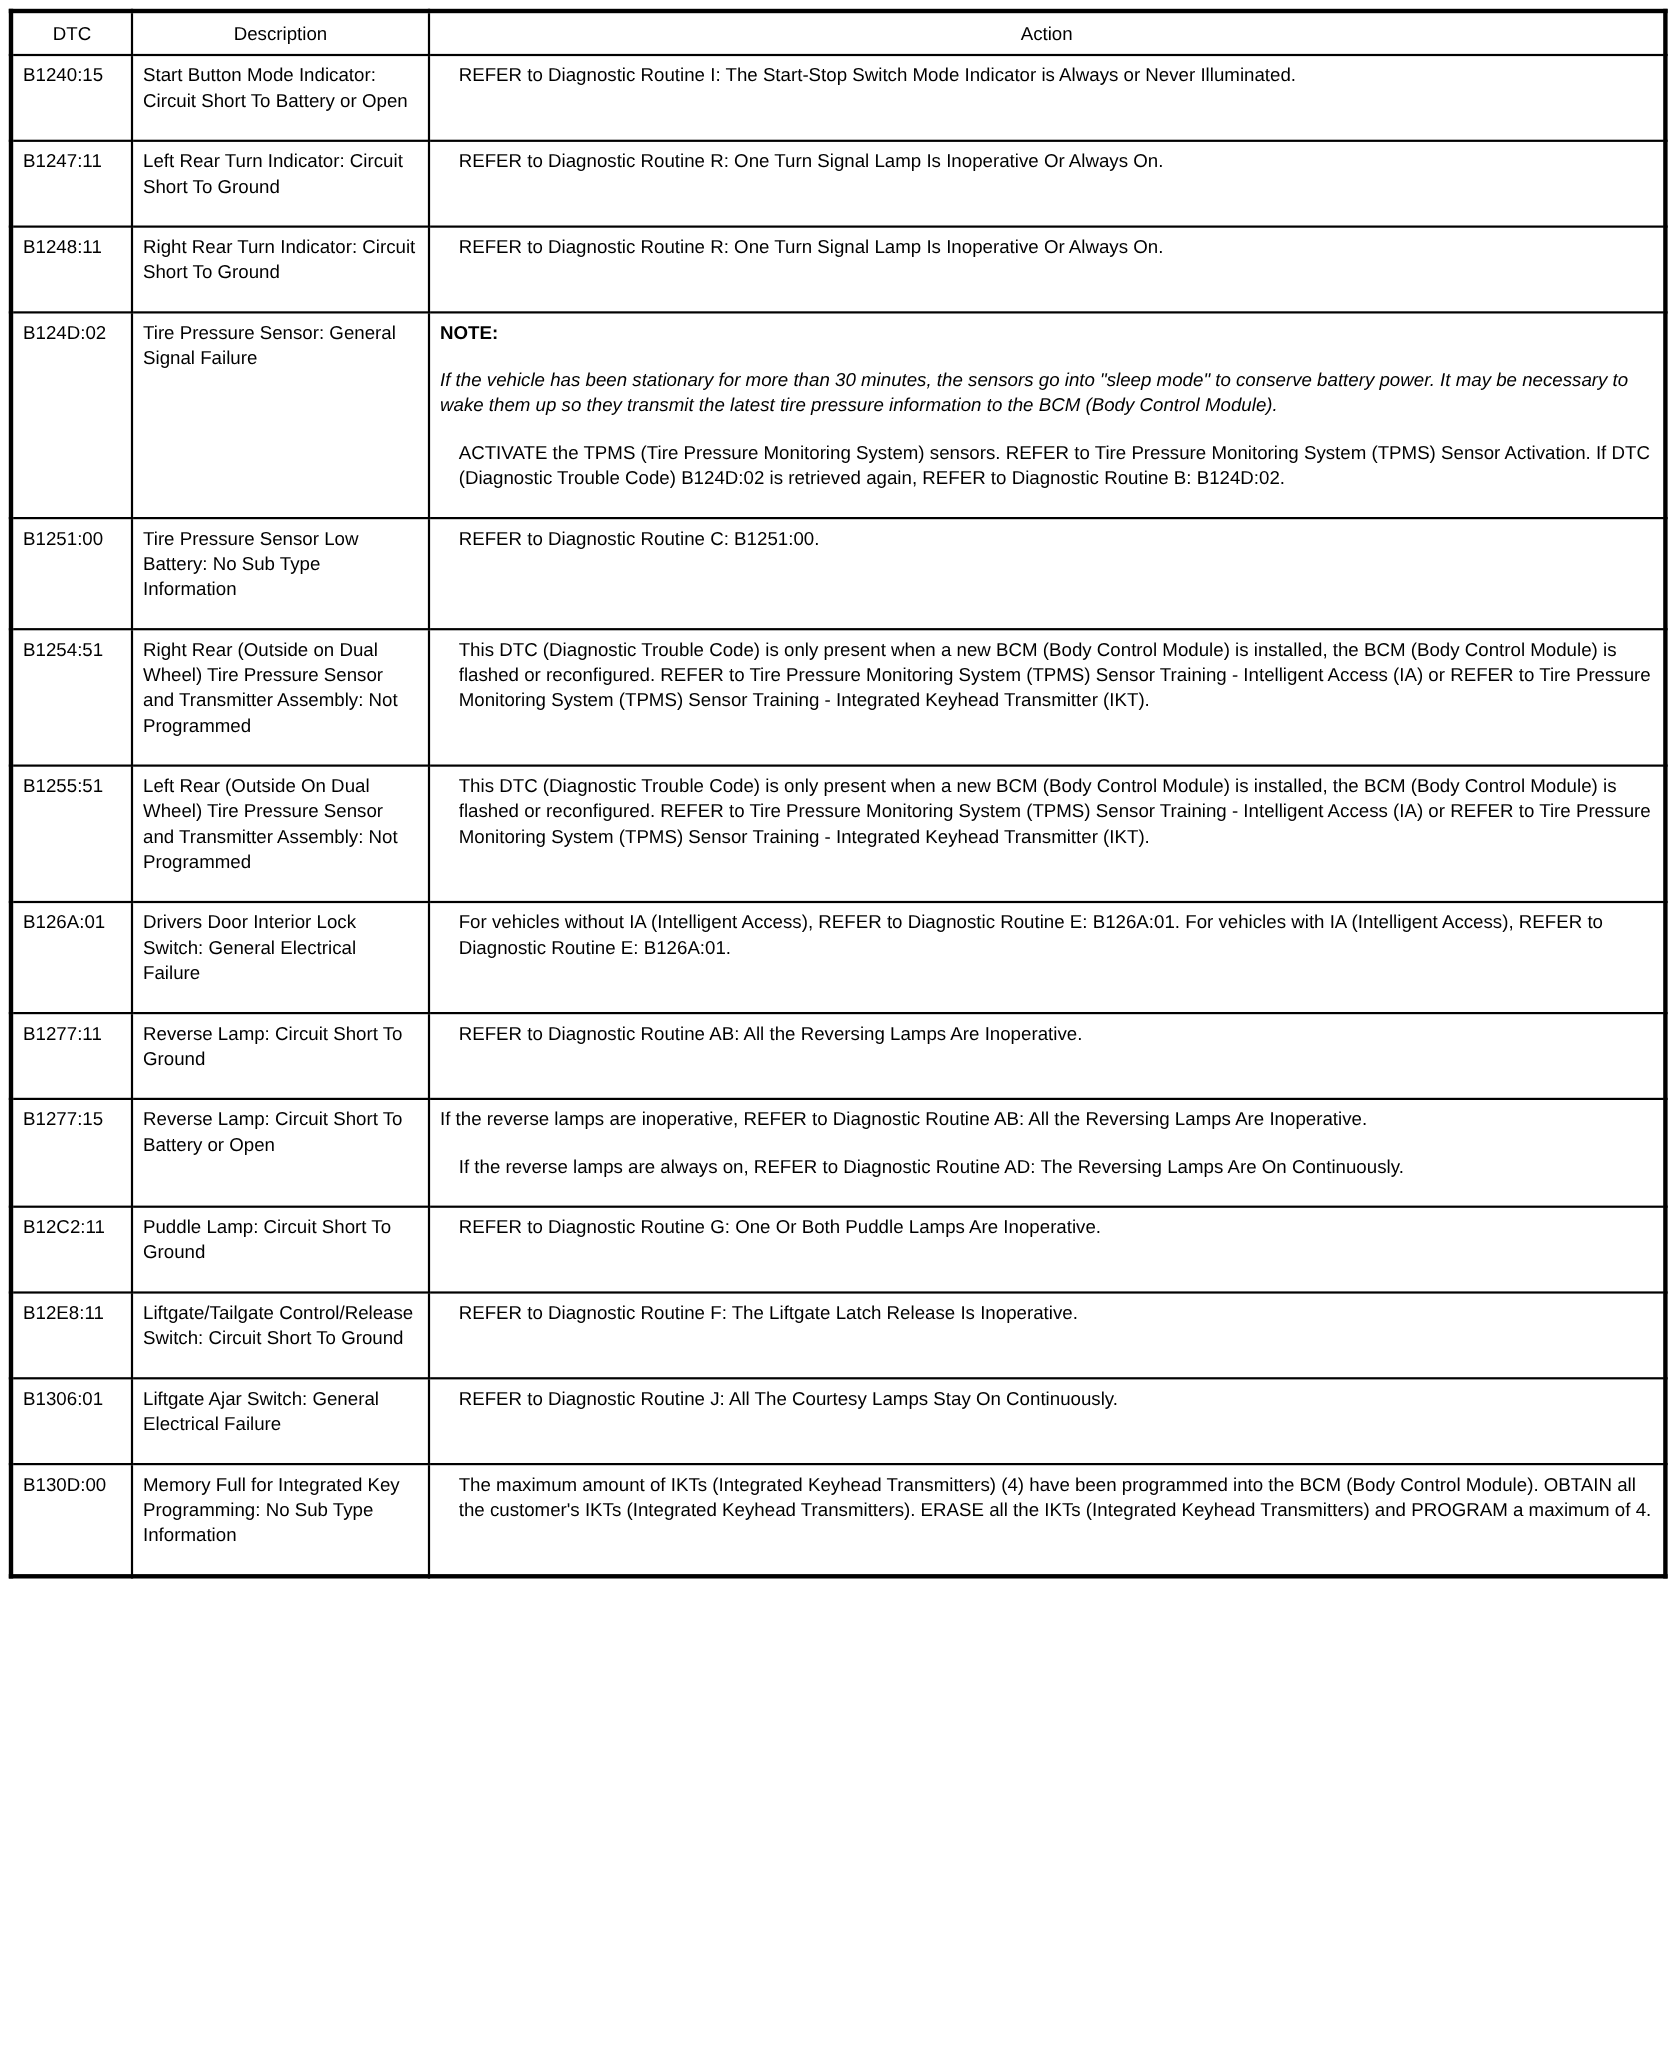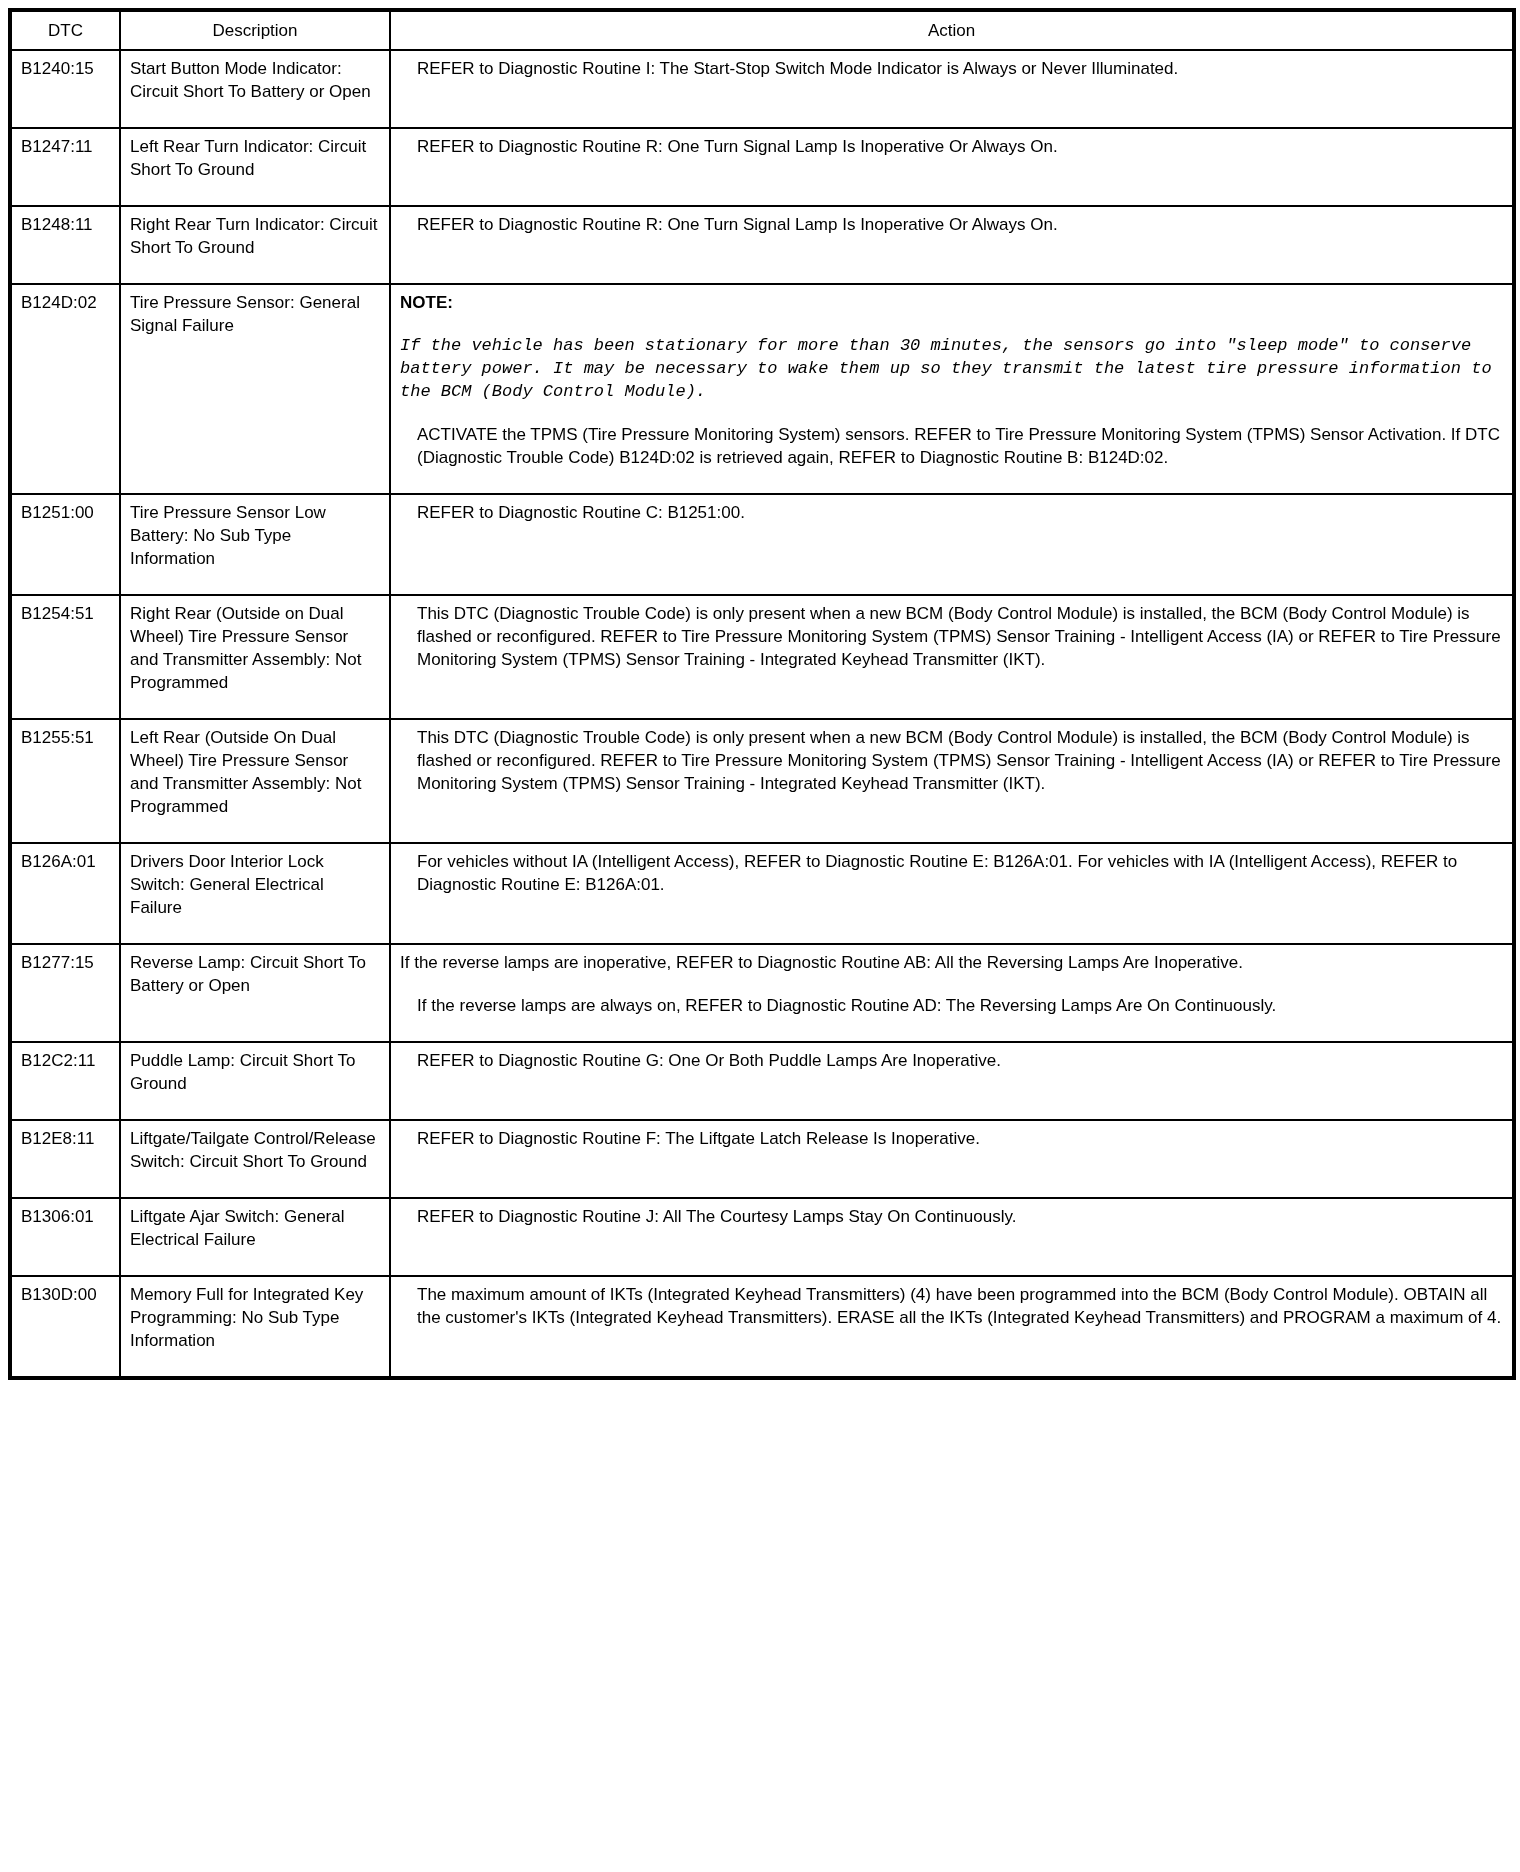--- a/index.html
+++ b/index.html
@@ -37,21 +37,21 @@
   col.col-desc { width: 270px; }
   col.col-action { width: 1124px; }
   td.action-cell p {
     margin: 0 0 20px 0;
   }
   td.action-cell p:last-child {
     margin-bottom: 0;
     margin-left: 17px;
   }
   td.action-cell p.bold { font-weight: bold; }
-  td.action-cell p.italic { font-style: italic; font-family: Liberation Mono, monospace; }
+  td.action-cell p.italic { font-style: italic; }
 </style>
 </head>
 <body>
 
 <table class="dtc-table">
   <colgroup>
     <col class="col-dtc">
     <col class="col-desc">
     <col class="col-action">
   </colgroup>
@@ -115,20 +115,27 @@
         </td>
       </tr>
       <tr>
         <td>B126A:01</td>
         <td>Drivers Door Interior Lock Switch: General Electrical Failure</td>
         <td class="action-cell">
           <p class="normal">For vehicles without IA (Intelligent Access), REFER to Diagnostic Routine E: B126A:01. For vehicles with IA (Intelligent Access), REFER to Diagnostic Routine E: B126A:01.</p>
         </td>
       </tr>
       <tr>
+        <td>B1277:11</td>
+        <td>Reverse Lamp: Circuit Short To Ground</td>
+        <td class="action-cell">
+          <p class="normal">REFER to Diagnostic Routine AB: All the Reversing Lamps Are Inoperative.</p>
+        </td>
+      </tr>
+      <tr>
         <td>B1277:15</td>
         <td>Reverse Lamp: Circuit Short To Battery or Open</td>
         <td class="action-cell">
           <p class="normal">If the reverse lamps are inoperative, REFER to Diagnostic Routine AB: All the Reversing Lamps Are Inoperative.</p>
           <p class="normal">If the reverse lamps are always on, REFER to Diagnostic Routine AD: The Reversing Lamps Are On Continuously.</p>
         </td>
       </tr>
       <tr>
         <td>B12C2:11</td>
         <td>Puddle Lamp: Circuit Short To Ground</td>

